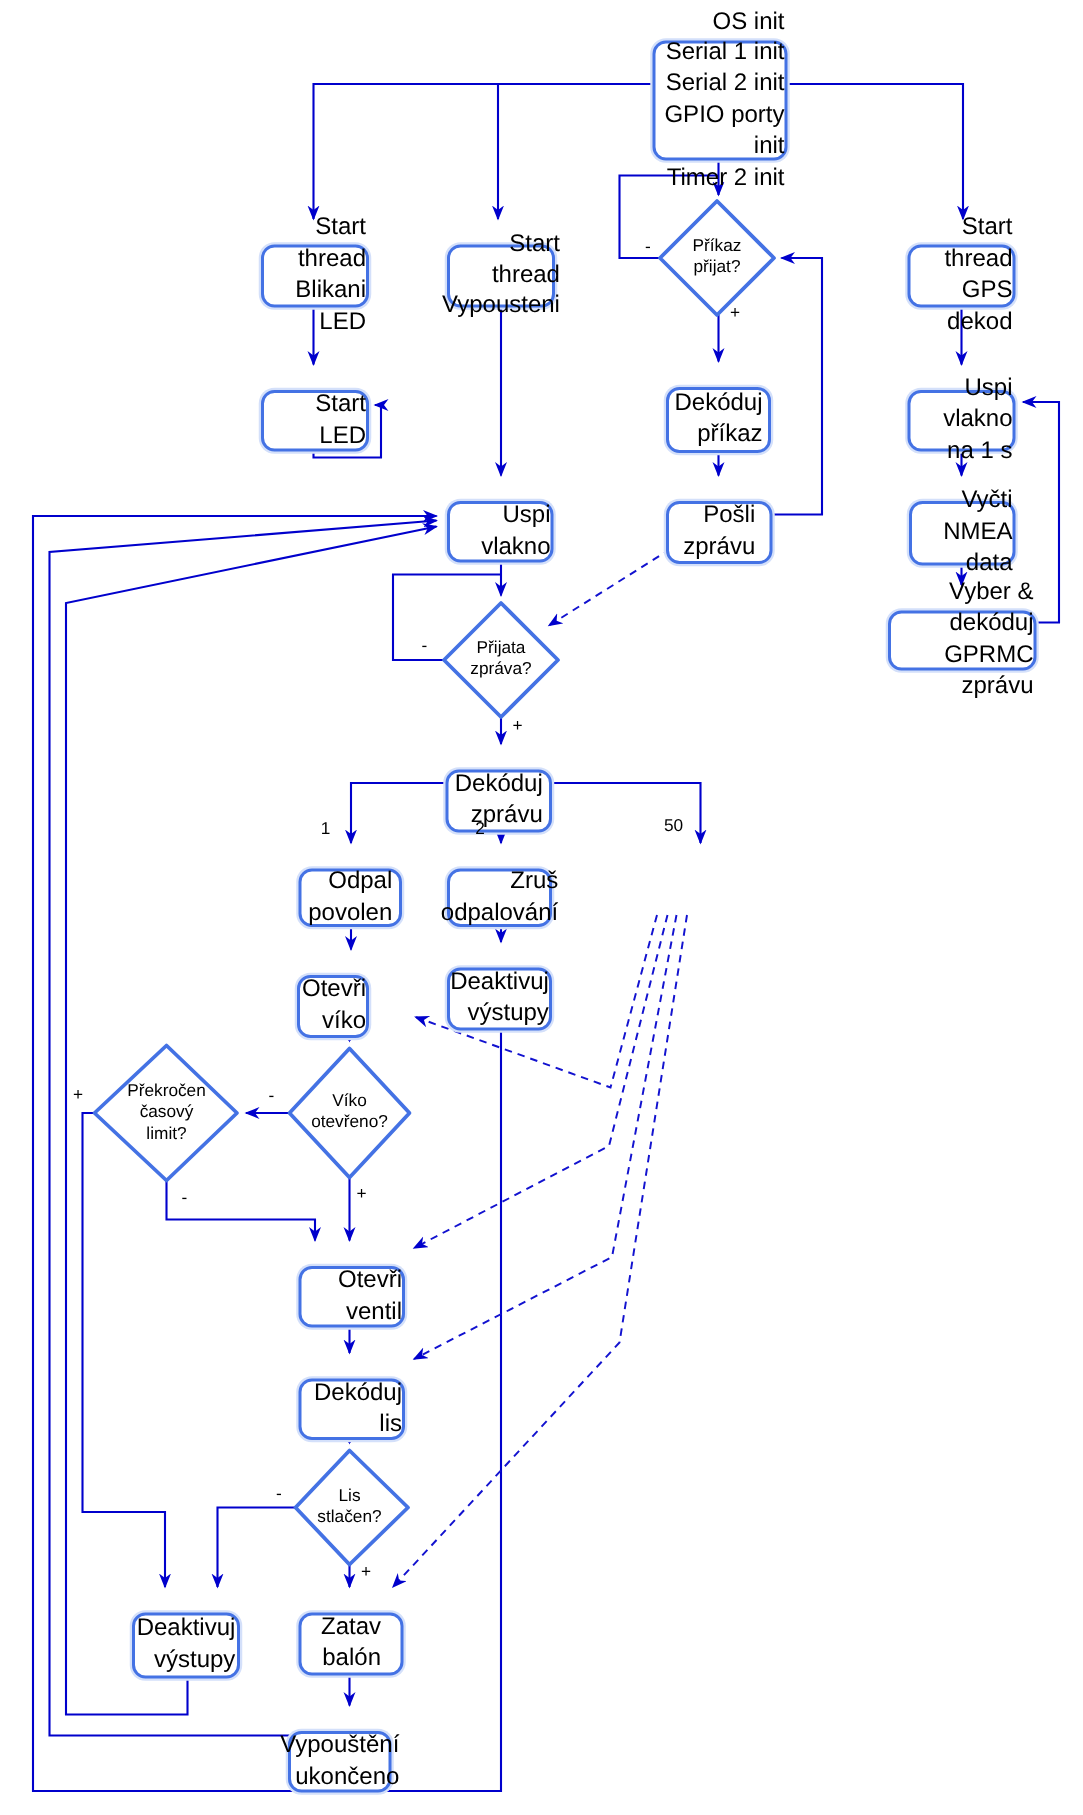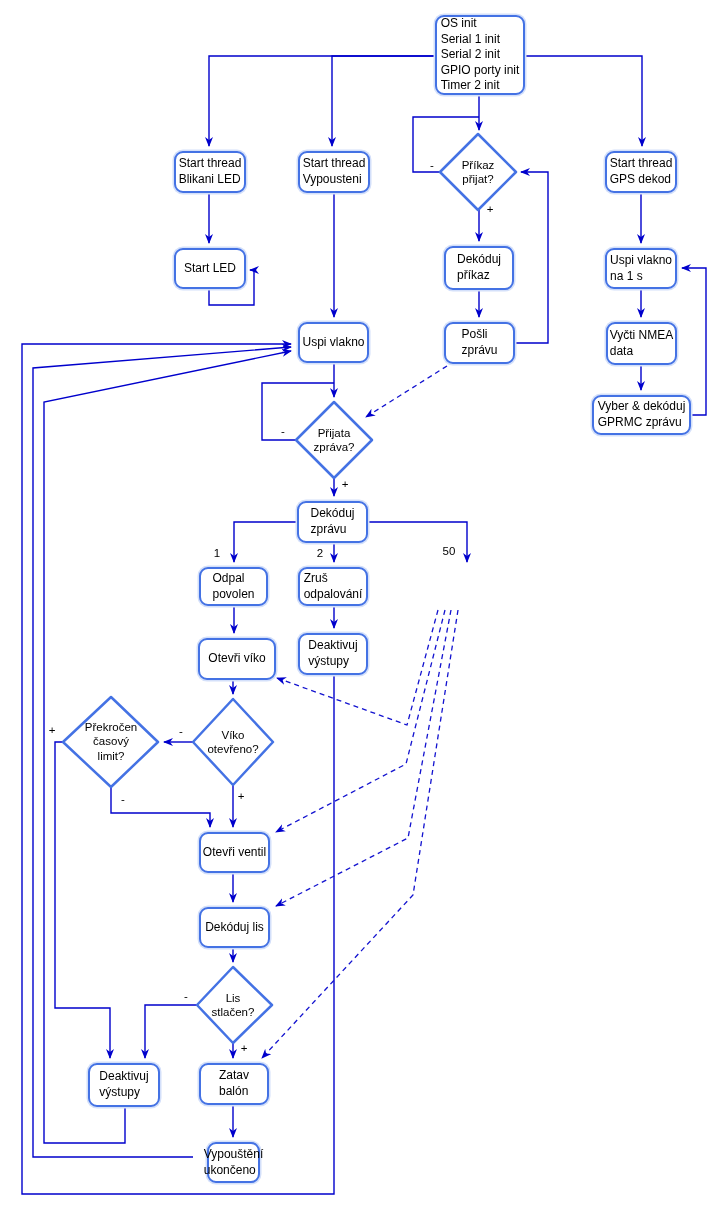--- a/index.html
+++ b/index.html
@@ -6,22 +6,22 @@
   #canvas{
     position:relative;width:722px;height:1210px;background:#ffffff;
     font-family:"Liberation Sans", sans-serif;color:#000;overflow:hidden;
   }
   #edges{position:absolute;left:0;top:0;width:722px;height:1210px;}
   .node{
     position:absolute;box-sizing:border-box;
     background:#ffffff;border:2.5px solid #4472e4;border-radius:9px;
     box-shadow:0 0 0 1.5px #d4e0fa;
     display:flex;align-items:center;justify-content:center;
-    text-align:left;white-space:pre-line;
-    font-size:12px;line-height:1.3;color:#000;
+    text-align:right;white-space:pre-line;
+    font-size:16px;line-height:1.3;color:#000;margin-top:12px;
   }
   .dlabel{
     position:absolute;transform:translate(-50%,-50%);
     text-align:center;white-space:pre-line;font-size:11.5px;line-height:1.25;color:#000;
   }
   .elabel{
     position:absolute;transform:translate(-50%,-50%);
     font-size:11.5px;color:#000;background:transparent;
   }
   .edge{fill:none;stroke:#0000cc;stroke-width:1.4;}
@@ -112,30 +112,30 @@
   <div class="node" style="left:606px;top:322px;width:71px;height:43px">Vyčti NMEA
 data</div>
   <div class="node" style="left:592px;top:395px;width:99px;height:40px">Vyber &amp; dekóduj
 GPRMC zprávu</div>
   <div class="node" style="left:297px;top:501px;width:71px;height:42px">Dekóduj
 zprávu</div>
   <div class="node" style="left:199px;top:567px;width:69px;height:39px">Odpal
 povolen</div>
   <div class="node" style="left:298px;top:567px;width:70px;height:39px">Zruš
 odpalování</div>
-  <div class="node" style="left:198px;top:638px;width:78px;height:42px">Otevři víko</div>
+  <div class="node" style="left:198px;top:638px;width:48px;height:42px">Otevři víko</div>
   <div class="node" style="left:298px;top:633px;width:70px;height:42px">Deaktivuj
 výstupy</div>
   <div class="node" style="left:199px;top:832px;width:71px;height:41px">Otevři ventil</div>
   <div class="node" style="left:199px;top:907px;width:71px;height:41px">Dekóduj lis</div>
   <div class="node" style="left:88px;top:1063px;width:72px;height:44px">Deaktivuj
 výstupy</div>
   <div class="node" style="left:199px;top:1063px;width:70px;height:42px">Zatav
 balón</div>
-  <div class="node" style="left:207px;top:1142px;width:53px;height:41px">Vypouštění
+  <div class="node" style="left:192px;top:1142px;width:69px;height:41px">Vypouštění
 ukončeno</div>
 
   <div class="dlabel" style="left:478px;top:172px">Příkaz
 přijat?</div>
   <div class="dlabel" style="left:334px;top:440px">Přijata
 zpráva?</div>
   <div class="dlabel" style="left:233px;top:742px">Víko
 otevřeno?</div>
   <div class="dlabel" style="left:111px;top:742px">Překročen
 časový

